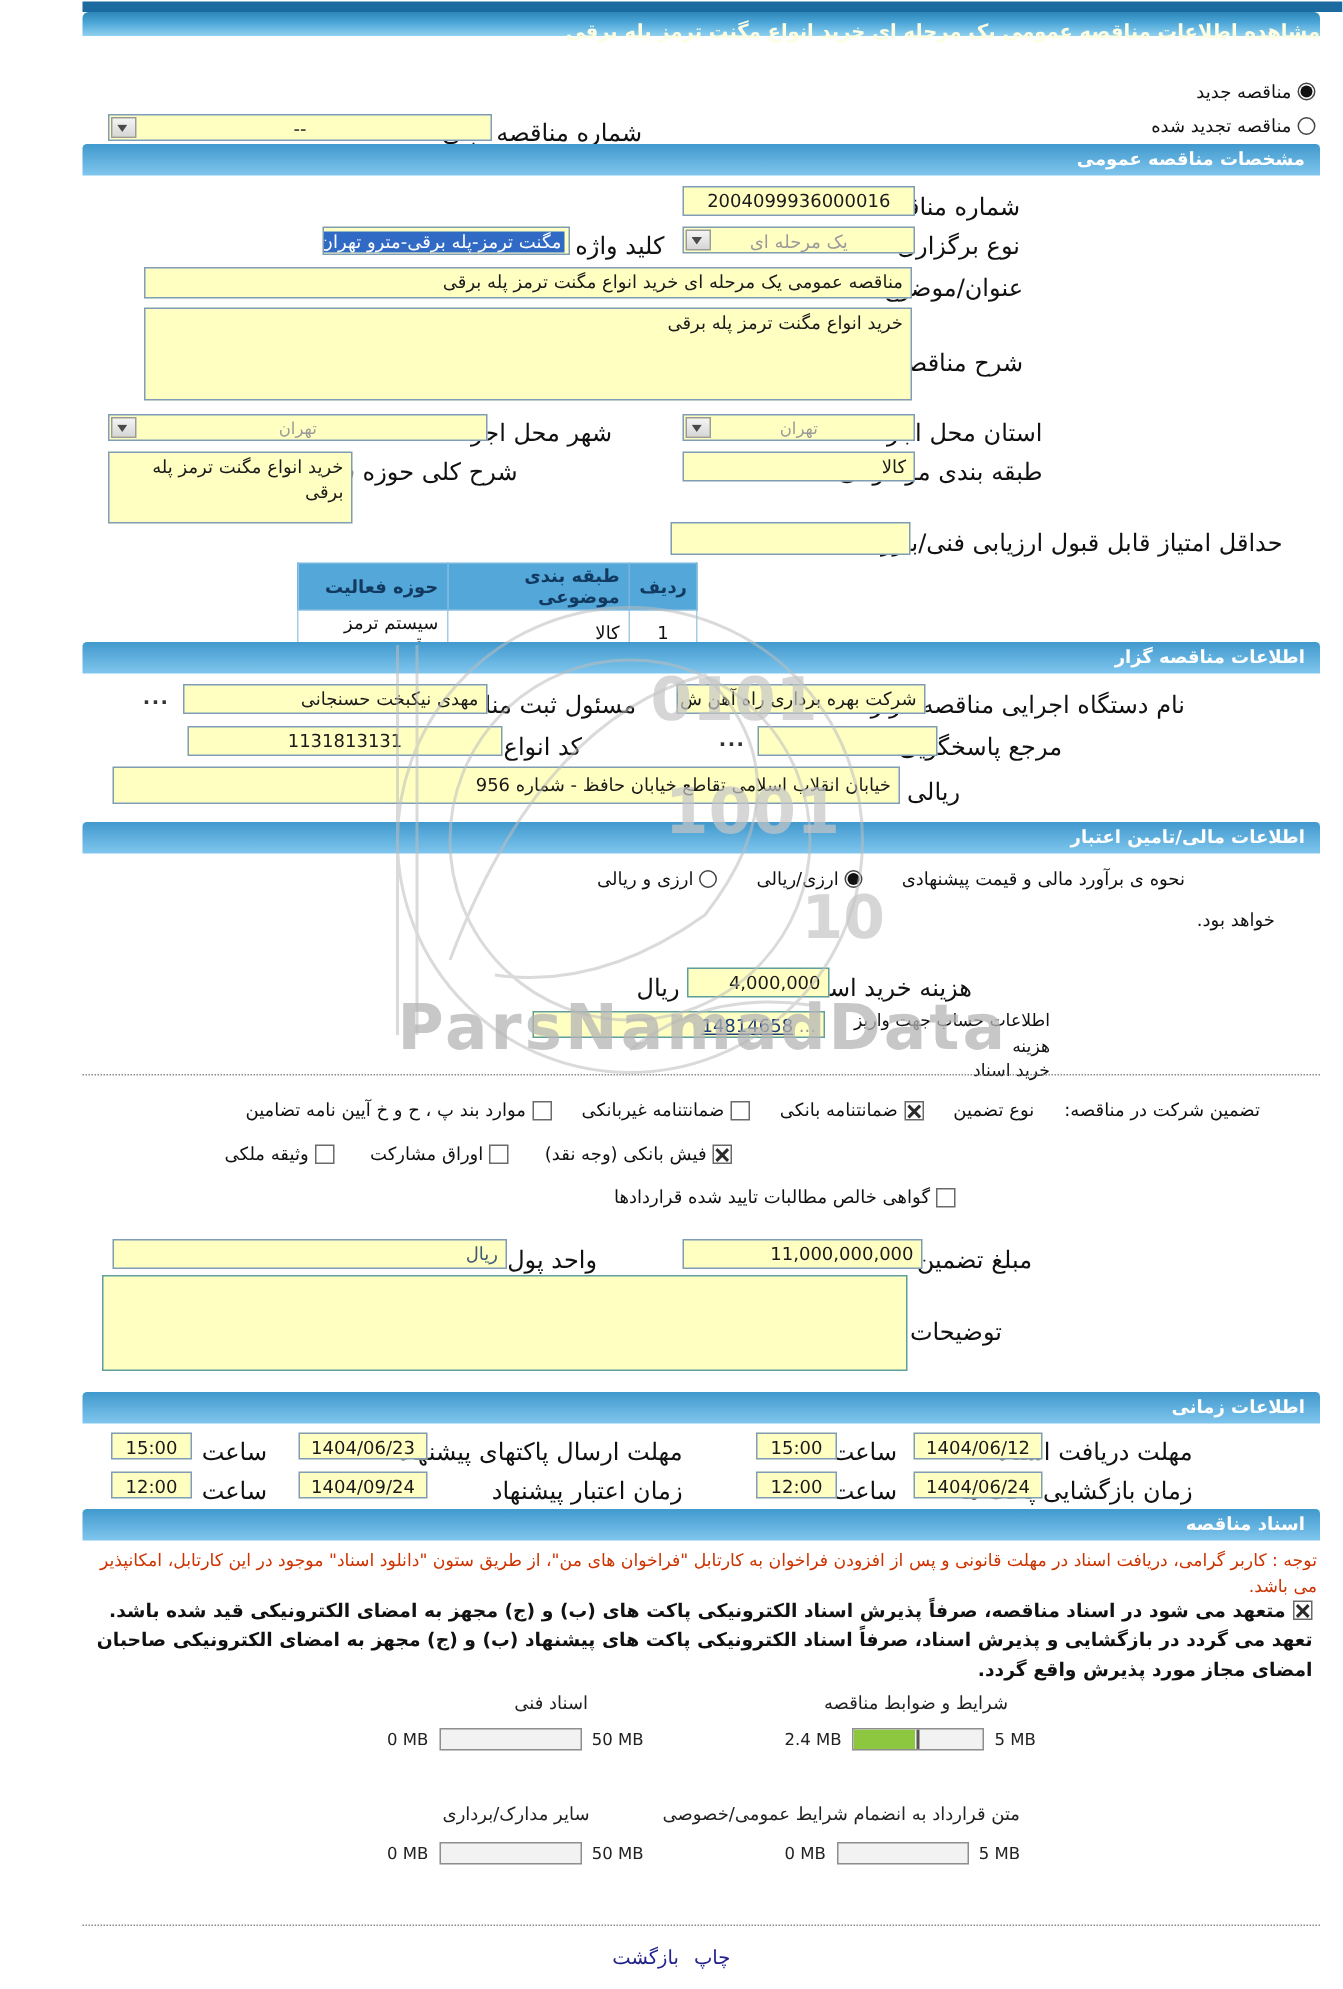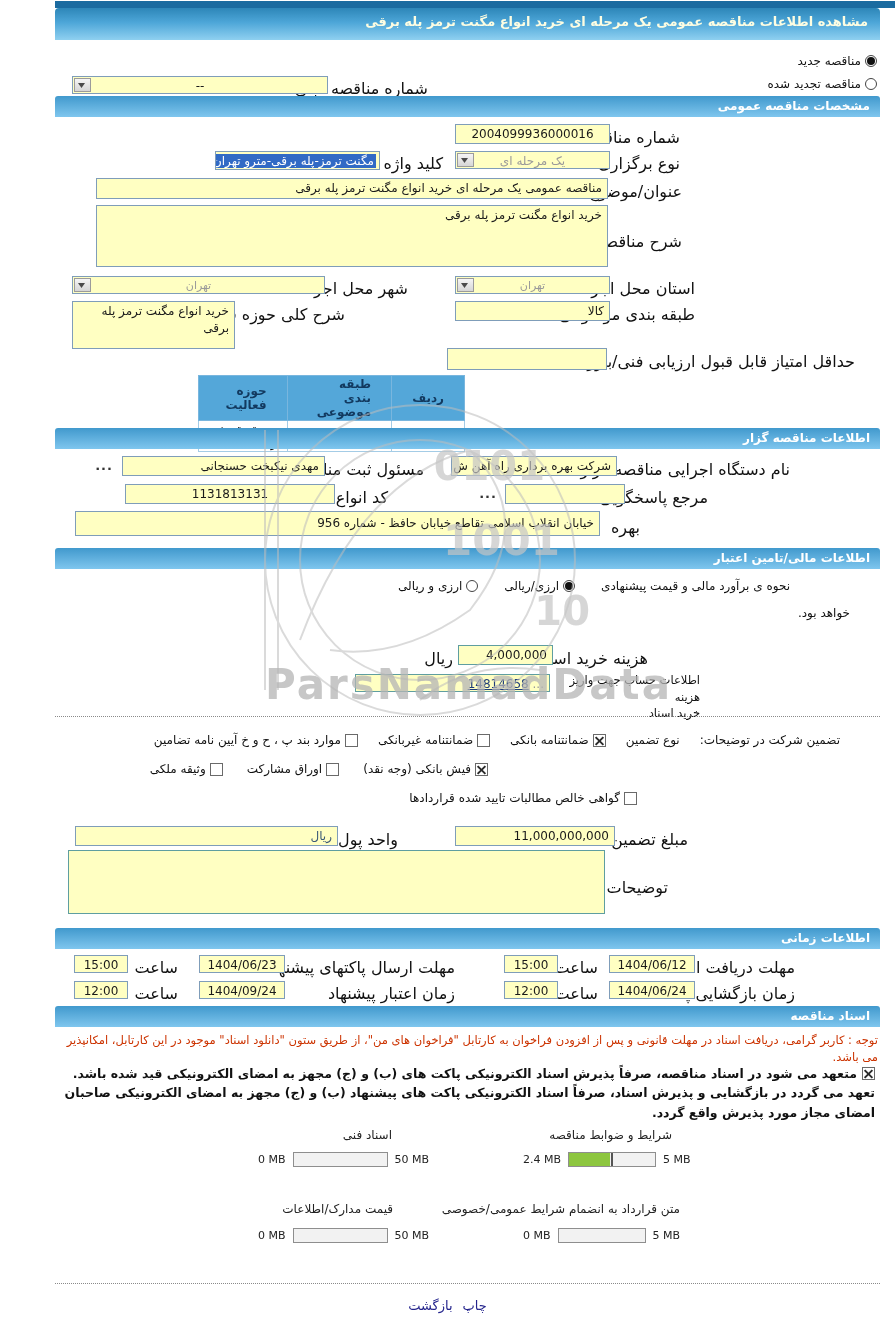--- a/index.html
+++ b/index.html
@@ -10,40 +10,40 @@
   .fld{position:absolute;background:#ffffc2;border:1px solid #7f9db9;font-size:12px;color:#1a1a1a;
        box-sizing:border-box;overflow:hidden;white-space:nowrap;padding:1px 5px;line-height:16px}
   .fld.center{text-align:center}
   .fld.rtlpad{text-align:right}
   .fld.gray{color:#9a9a9a;text-align:center}
   .ddbtn{position:absolute;left:1px;top:1px;bottom:1px;width:17px;
          background:linear-gradient(#f5f5f5,#d6d6d6);border:1px solid #9b9b9b;box-sizing:border-box;cursor:pointer}
   .ddbtn::after{content:"";position:absolute;left:3px;bottom:3px;width:7px;height:5px;background:#4a4a4a;
                 clip-path:polygon(0 0,100% 0,50% 100%)}
   .strip{position:absolute;left:55px;right:0;top:1px;height:7px;background:#1b6ba0}
-  .titlebar{position:absolute;left:55px;right:15px;top:8px;height:32px;border-radius:4px 4px 0 0;
+  .titlebar{position:absolute;left:55px;right:15px;top:8px;height:16px;border-radius:4px 4px 0 0;
             background:linear-gradient(180deg,#2d86b8,#4da6d8 45%,#8fd0f0);
             color:#fdfde2;font-weight:bold;font-size:13px;line-height:27px;text-align:right;
-            padding-right:12px;box-sizing:border-box}
+            padding-right:0;box-sizing:border-box}
   .secbar{position:absolute;left:55px;right:15px;height:21px;border-radius:3px 3px 0 0;
           background:linear-gradient(180deg,#4199cd,#7fc6ee);color:#fff;font-weight:bold;font-size:12px;
           line-height:21px;text-align:right;padding-right:10px;box-sizing:border-box}
   .rd{width:12px;height:12px;border:1px solid #444;border-radius:50%;background:#fff;display:inline-block;
       position:relative;flex:none;box-sizing:border-box}
   .rd.on::after{content:"";position:absolute;inset:1px;background:#111;border-radius:50%}
   .cb{width:13px;height:13px;border:1px solid #6a6a6a;background:#fff;display:inline-block;position:relative;
       flex:none;box-sizing:border-box;vertical-align:-2px}
   .cb.checked::before,.cb.checked::after{content:"";position:absolute;left:0;right:0;top:5px;height:2px;background:#2b2b2b}
   .cb.checked::before{transform:rotate(45deg)}
   .cb.checked::after{transform:rotate(-45deg)}
   .chkrow{position:absolute;display:flex;align-items:center;font-size:12px;white-space:nowrap}
   .chkitem{display:flex;align-items:center;gap:4px}
   .dots-line{position:absolute;left:55px;right:15px;border-top:1px dotted #8a8a8a;height:0}
   .tbl{position:absolute;border-collapse:collapse;font-size:12px}
-  .tbl th{background:#54a7d9;color:#12395f;font-weight:bold;border:1px solid #79b6de;height:21px;padding:1px 20px;text-align:right}
+  .tbl th{background:#54a7d9;color:#12395f;font-weight:bold;border:1px solid #79b6de;height:21px;padding:1px 6px;text-align:right}
   .tbl td{background:#fff;border:1px solid #a4cce6;height:20px;padding:1px 6px;text-align:right}
   .hl{background:#316ac5;color:#fff;padding:0 2px}
   .notice{position:absolute;left:60px;right:17px;color:#cc3300;font-size:11.5px;line-height:1.5;text-align:right}
   .commit{position:absolute;left:60px;right:20px;font-weight:bold;font-size:12.5px;line-height:1.55;text-align:right;color:#111}
   .upl-label{position:absolute;font-size:12px;color:#222;white-space:nowrap}
   .bargroup{position:absolute;display:flex;align-items:center;gap:7px;direction:ltr;font-size:11px;color:#222}
   .track{position:relative;width:88px;height:15px;border:1px solid #8e8e8e;background:#f2f2f2;box-sizing:border-box;overflow:hidden}
   .fillbar{position:absolute;left:0;top:0;bottom:0;background:#8dc63f;width:0}
   .thumb{position:absolute;top:0;bottom:0;width:2px;background:#555}
   .linkbtn{color:#23238c;font-size:13px;text-decoration:none;cursor:pointer}
@@ -157,21 +157,21 @@
 <div class="morebtn" style="right:782px;top:458px">...</div>
 
 <div class="lbl" style="right:187px;top:488px">مرجع پاسخگویی</div>
 <div class="fld" style="right:270px;top:484px;width:120px;height:20px"></div>
 <div class="morebtn" style="right:398px;top:486px">...</div>
 <div class="lbl" style="right:507px;top:488px">کد انواع</div>
 <div class="fld center" style="right:560px;top:484px;width:210px;height:20px">
   <span>1131813131</span>
 </div>
 
-<div class="lbl" style="right:255px;top:518px">بهره</div>
+<div class="lbl" style="right:255px;top:518px">ریالی</div>
 <div class="fld rtlpad" style="right:295px;top:511px;width:525px;height:25px;line-height:21px">
   <span>خیابان انقلاب اسلامی تقاطع خیابان حافظ - شماره 956</span>
 </div>
 
 <div class="secbar" style="top:548px">اطلاعات مالی/تامین اعتبار</div>
 
 <div class="chkrow" style="right:105px;top:579px;gap:26px">
   <span>نحوه ی برآورد مالی و قیمت پیشنهادی</span>
   <span class="chkitem">
     <span class="rd on"></span>
@@ -198,21 +198,21 @@
   <span>خرید اسناد</span>
 </div>
 <div class="fld rtlpad" style="right:345px;top:674px;width:195px;height:18px;border-color:#5f9ea0">
   <span class="accgray">...</span>
   <a class="acclink">14814658</a>
 </div>
 
 <div class="dots-line" style="top:716px"></div>
 
 <div class="chkrow" style="right:55px;top:733px;gap:20px">
-  <span>تضمین شرکت در توضیحات:</span>
+  <span>تضمین شرکت در مناقصه:</span>
   <span>نوع تضمین</span>
   <span class="chkitem">
     <span class="cb checked"></span>
     <span>ضمانتنامه بانکی</span>
   </span>
   <span class="chkitem">
     <span class="cb"></span>
     <span>ضمانتنامه غیربانکی</span>
   </span>
   <span class="chkitem">
@@ -302,21 +302,21 @@
 <div class="bargroup" style="left:258px;top:1152px">
   <span>0 MB</span>
   <span class="track" style="width:95px">
     <span class="fillbar" style="width: 0%;"></span>
 
   </span>
   <span>50 MB</span>
 </div>
 
 <div class="upl-label" style="right:215px;top:1202px">متن قرارداد به انضمام شرایط عمومی/خصوصی</div>
-<div class="upl-label" style="right:502px;top:1202px">قیمت مدارک/اطلاعات</div>
+<div class="upl-label" style="right:502px;top:1202px">سایر مدارک/برداری</div>
 
 <div class="bargroup" style="left:523px;top:1228px">
   <span>0 MB</span>
   <span class="track">
     <span class="fillbar" style="width: 0%;"></span>
 
   </span>
   <span>5 MB</span>
 </div>
 <div class="bargroup" style="left:258px;top:1228px">

